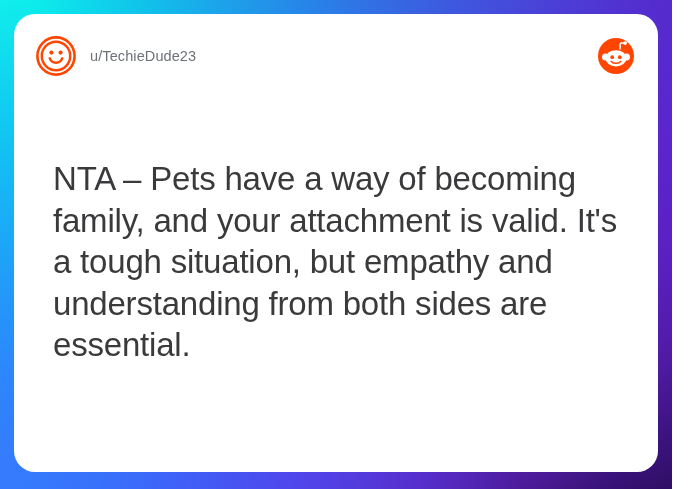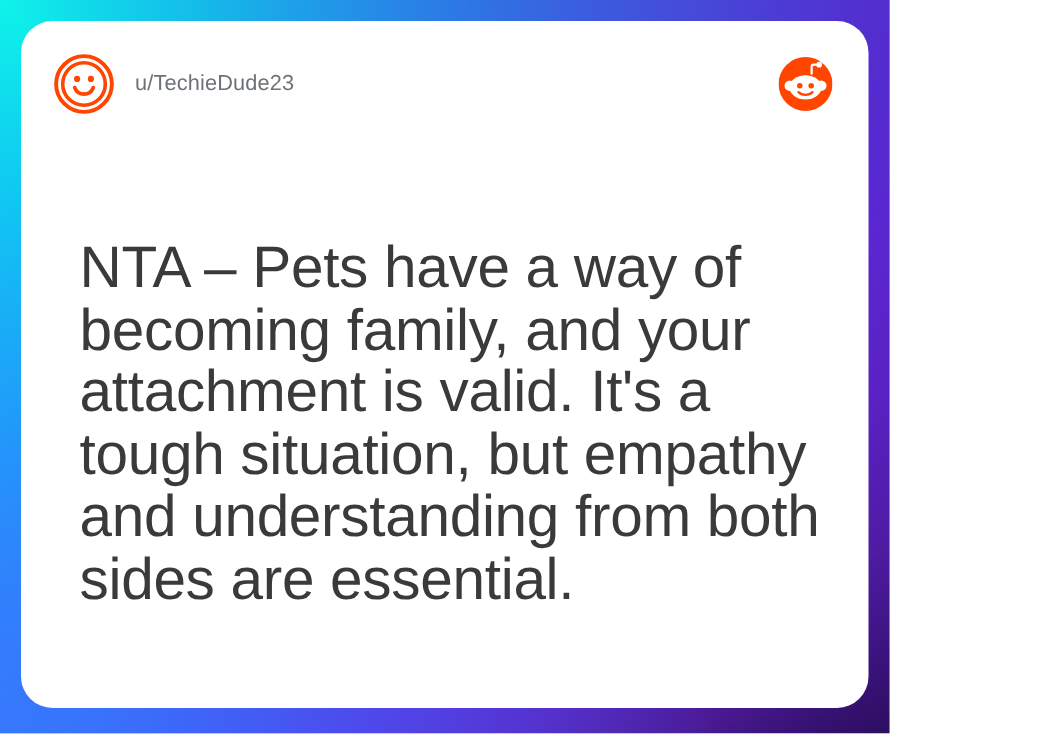--- a/index.html
+++ b/index.html
@@ -8,21 +8,21 @@
   }
   body {
     width: 700px;
     height: 489px;
     overflow: hidden;
     font-family: "Liberation Sans", sans-serif;
   }
 
   #screen {
     position: relative;
-    width: 593px;
+    width: 672px;
     height: 489px;
     background:
       linear-gradient(135deg,
         #0ff3ea 0%,
         #07d8ef 13%,
         #12aef7 28%,
         #2e7cf6 44%,
         #4a46ef 58%,
         #5b30e0 68%,
         #5a24c4 78%,
@@ -96,21 +96,21 @@
     height: 36px;
     flex: 0 0 36px;
     display: block;
   }
 
   #comment-body {
     position: absolute;
     left: 39px;
     right: 30px;
     top: 144px;
-    font-size: 39px;
+    font-size: 33px;
     line-height: 41.5px;
     color: #3a3a3c;
     letter-spacing: -0.2px;
     font-family: "Liberation Sans", sans-serif;
     font-weight: 400;
   }
 </style>
 </head>
 <body>
 

